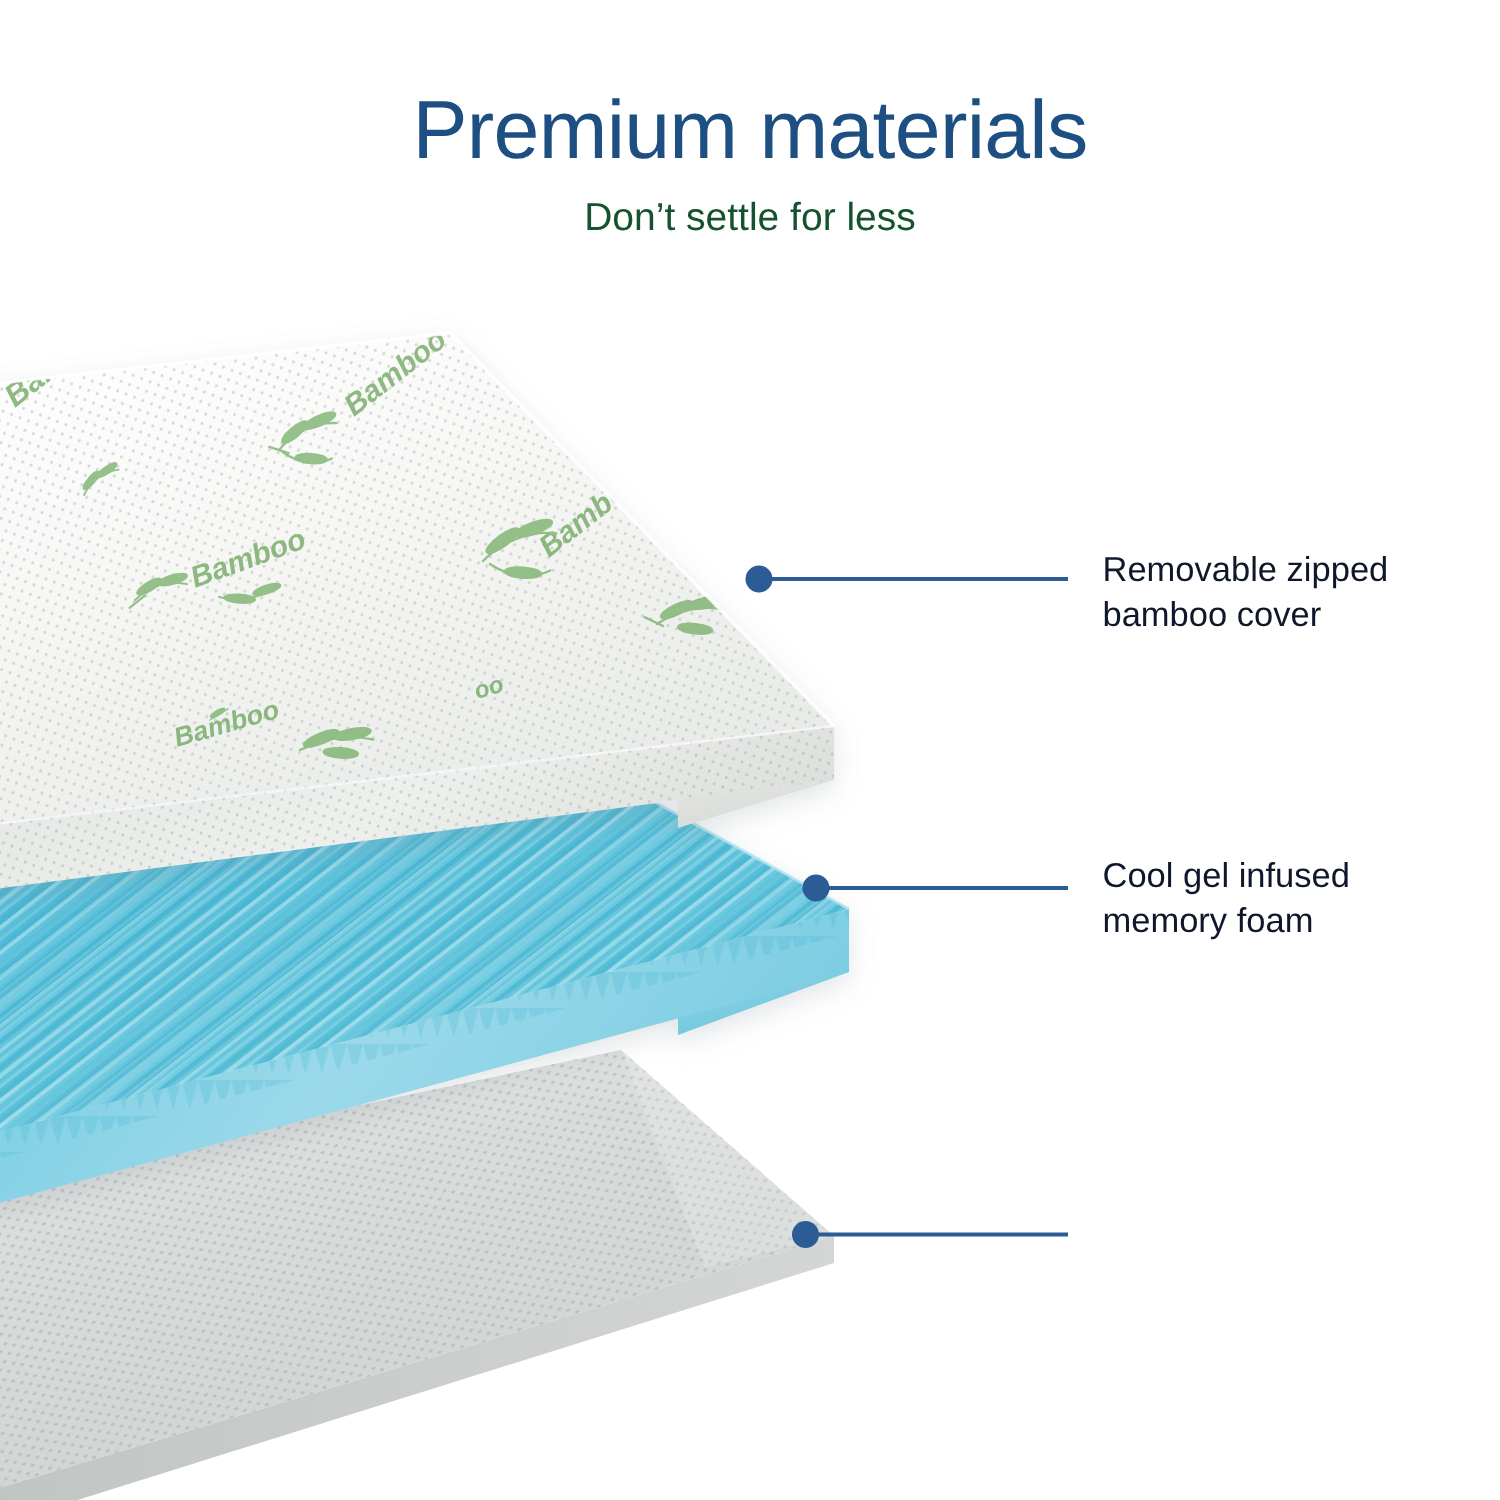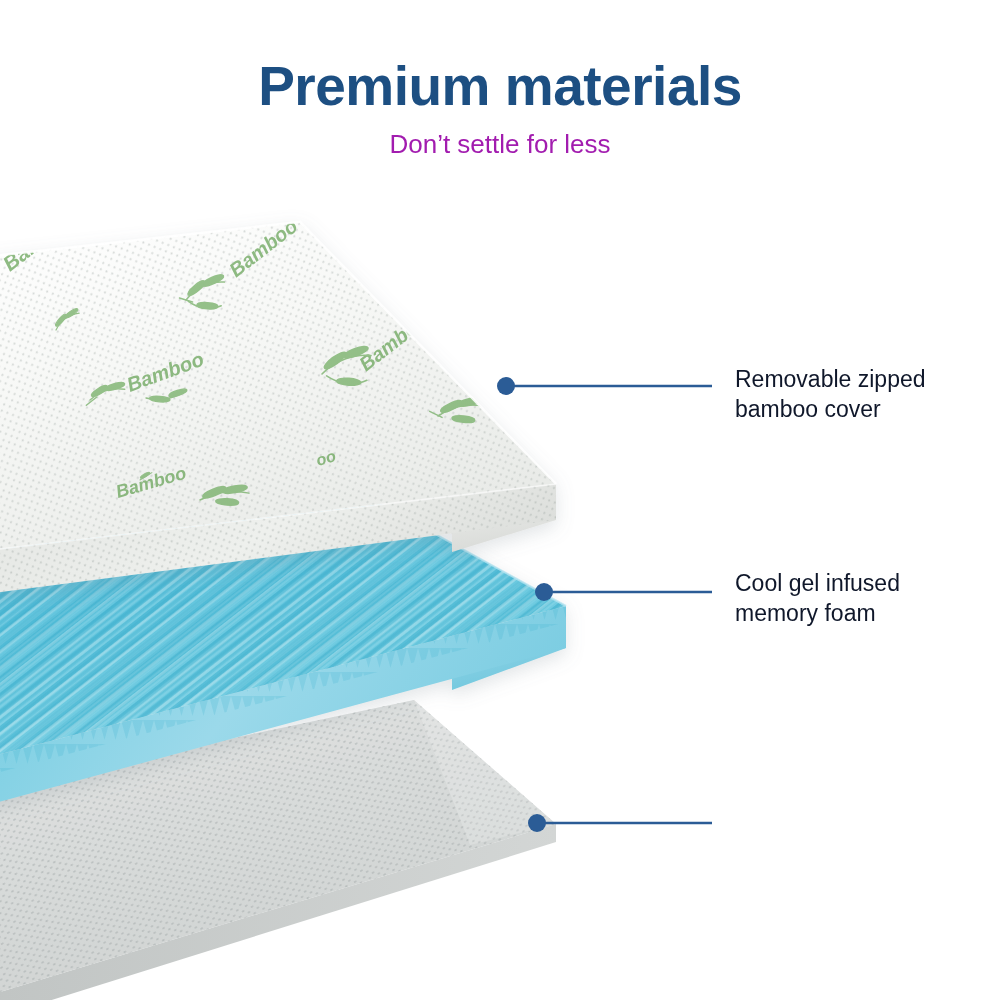--- a/index.html
+++ b/index.html
@@ -22,30 +22,30 @@
   #header {
     position: absolute;
     top: 0;
     left: 0;
     width: 1000px;
     text-align: center;
     padding-top: 58px;
   }
   #title {
     font-size: 55px;
-    font-weight: 700;
+    font-weight: 400;
     color: #1d4f82;
     letter-spacing: -0.5px;
     line-height: 1.05;
     margin: 0;
   }
   #subtitle {
     font-size: 26px;
     font-weight: 400;
-    color: #a21caf;
+    color: #14532d;
     margin: 14px 0 0 0;
     line-height: 1.1;
   }
 
   
   #artwork {
     position: absolute;
     top: 0;
     left: 0;
     width: 1000px;

